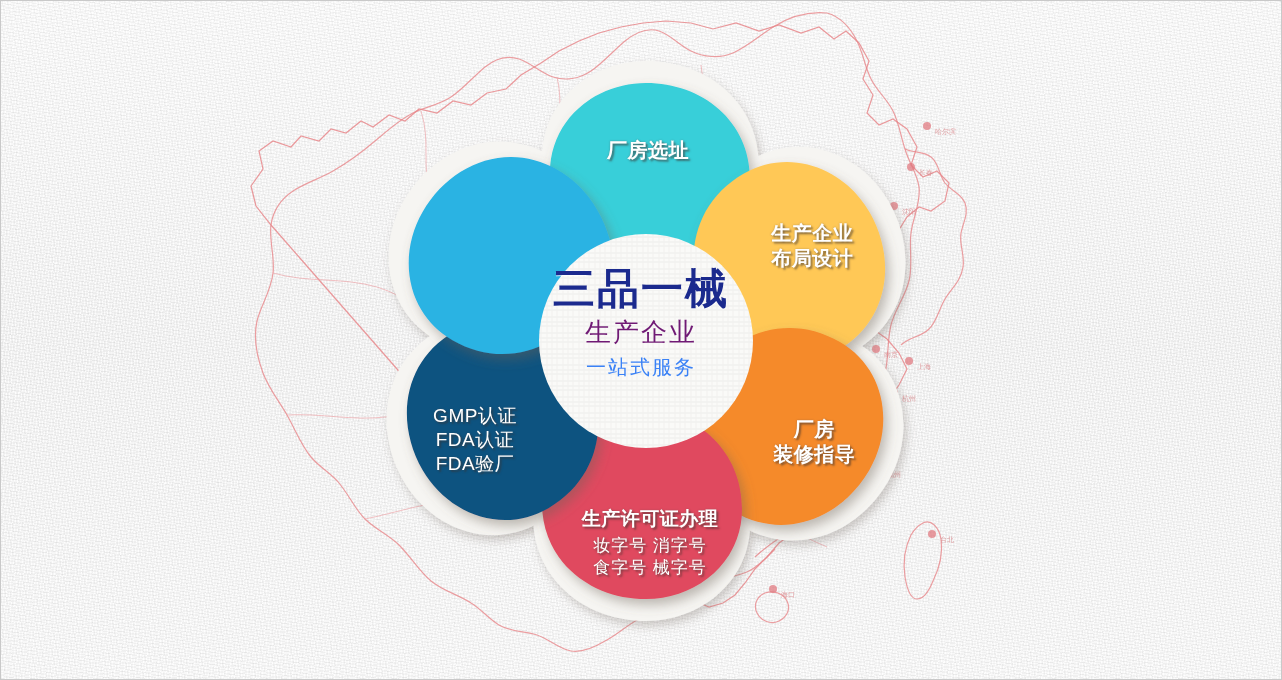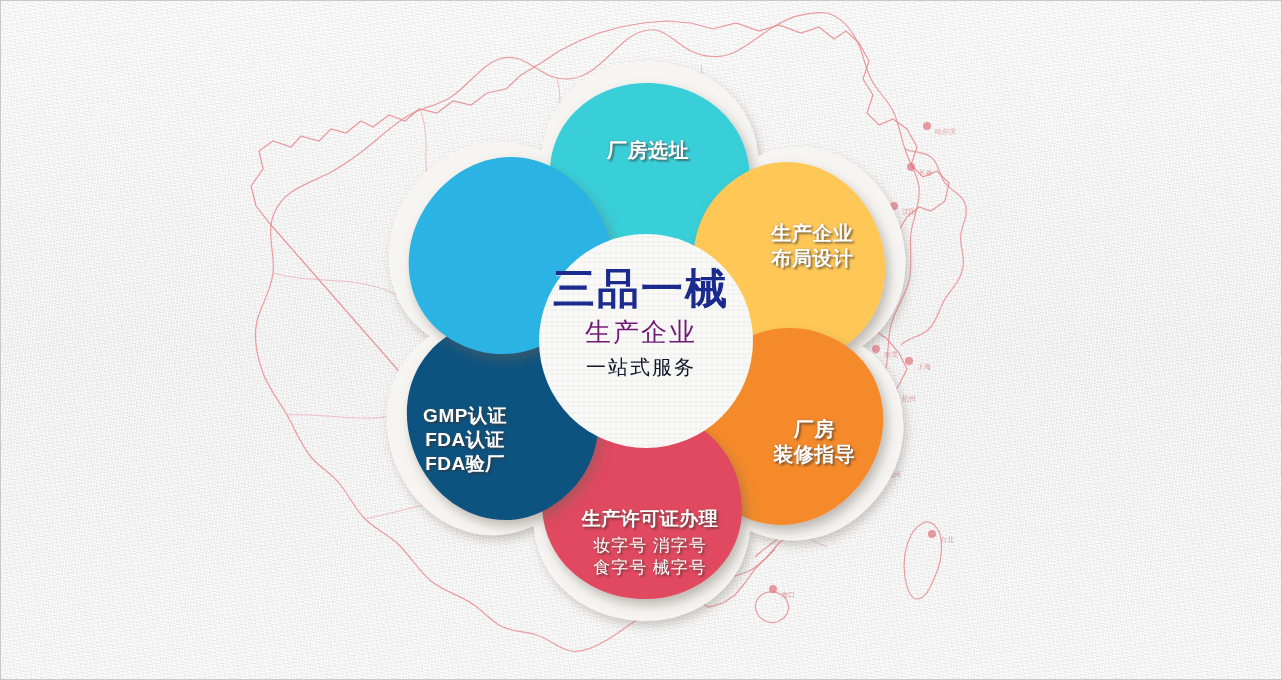--- a/index.html
+++ b/index.html
@@ -61,21 +61,21 @@
   .center-box{
     position:absolute;left:500px;top:265px;width:280px;text-align:center;
     pointer-events:none;
   }
   .c-title{
     font-size:42px;font-weight:bold;color:#1b2a8e;letter-spacing:2px;
     text-shadow:0 1px 0 rgba(255,255,255,.7);
     line-height:1.1;
   }
   .c-sub1{font-size:26px;color:#701a75;margin-top:6px;letter-spacing:2px;line-height:1.15;}
-  .c-sub2{font-size:20px;color:#0f172a;margin-top:8px;letter-spacing:2px;line-height:1.15;}
+  .c-sub2{font-size:20px;color:#3b82f6;margin-top:8px;letter-spacing:2px;line-height:1.15;}
 
   .crimson-main{font-size:19px;font-weight:bold;}
   .crimson-sub{font-size:17px;font-weight:normal;letter-spacing:1px;}
 </style>
 </head>
 <body>
 
 <div id="stage">
 
   <div class="paper"></div>
@@ -480,21 +480,21 @@
     </svg>
 
     <div id="labels" style="position:absolute;inset:0;">
         <div class="petal-label pl-a" style="width: 190px; left: 207px; top: 97px;">厂房选址</div>
         <div class="petal-label pl-a" style="width: 190px; left: 371.153px; top: 179.5px;">生产企业
 布局设计</div>
         <div class="petal-label pl-a" style="width: 190px; left: 373.153px; top: 375.5px;">厂房
 装修指导</div>
         <div class="petal-label pl-a" style="width: 190px; left: 209px; top: 466px;"><div class="crimson-main">生产许可证办理</div><div class="crimson-sub" style="white-space: pre-line; margin-top: 4px;">妆字号  消字号
 食字号  械字号</div></div>
-        <div class="petal-label pl-b pl-thin" style="width: 190px; left: 24px; top: 362.5px; font-weight: bold;">GMP认证
+        <div class="petal-label pl-b pl-thin" style="width: 190px; left: 34px; top: 362.5px;">GMP认证
 FDA认证
 FDA验厂</div>
       </div>
   </div>
 
   <div class="center-box">
     <div class="c-title">三品一械</div>
     <div class="c-sub1">生产企业</div>
     <div class="c-sub2">一站式服务</div>
   </div>

